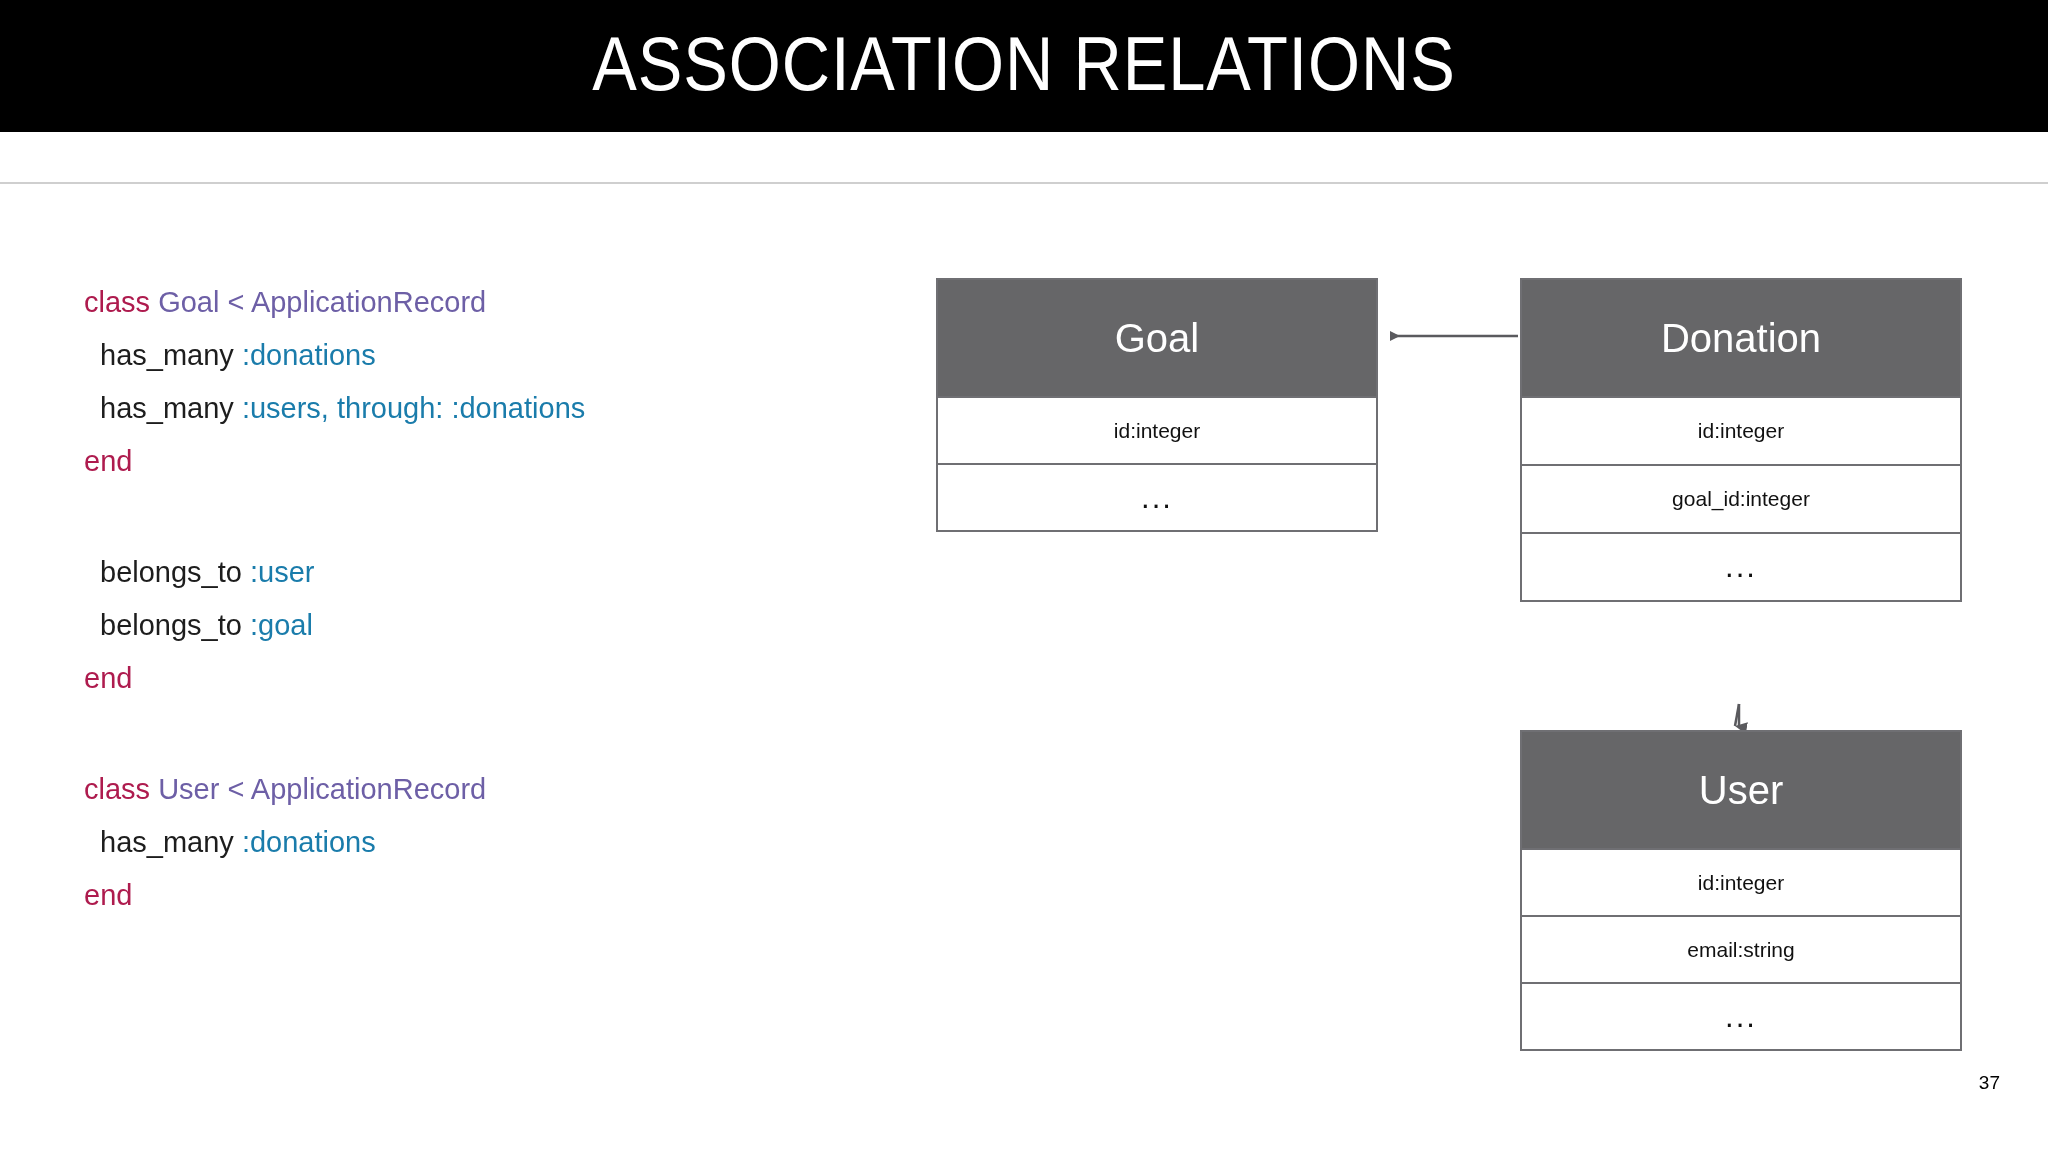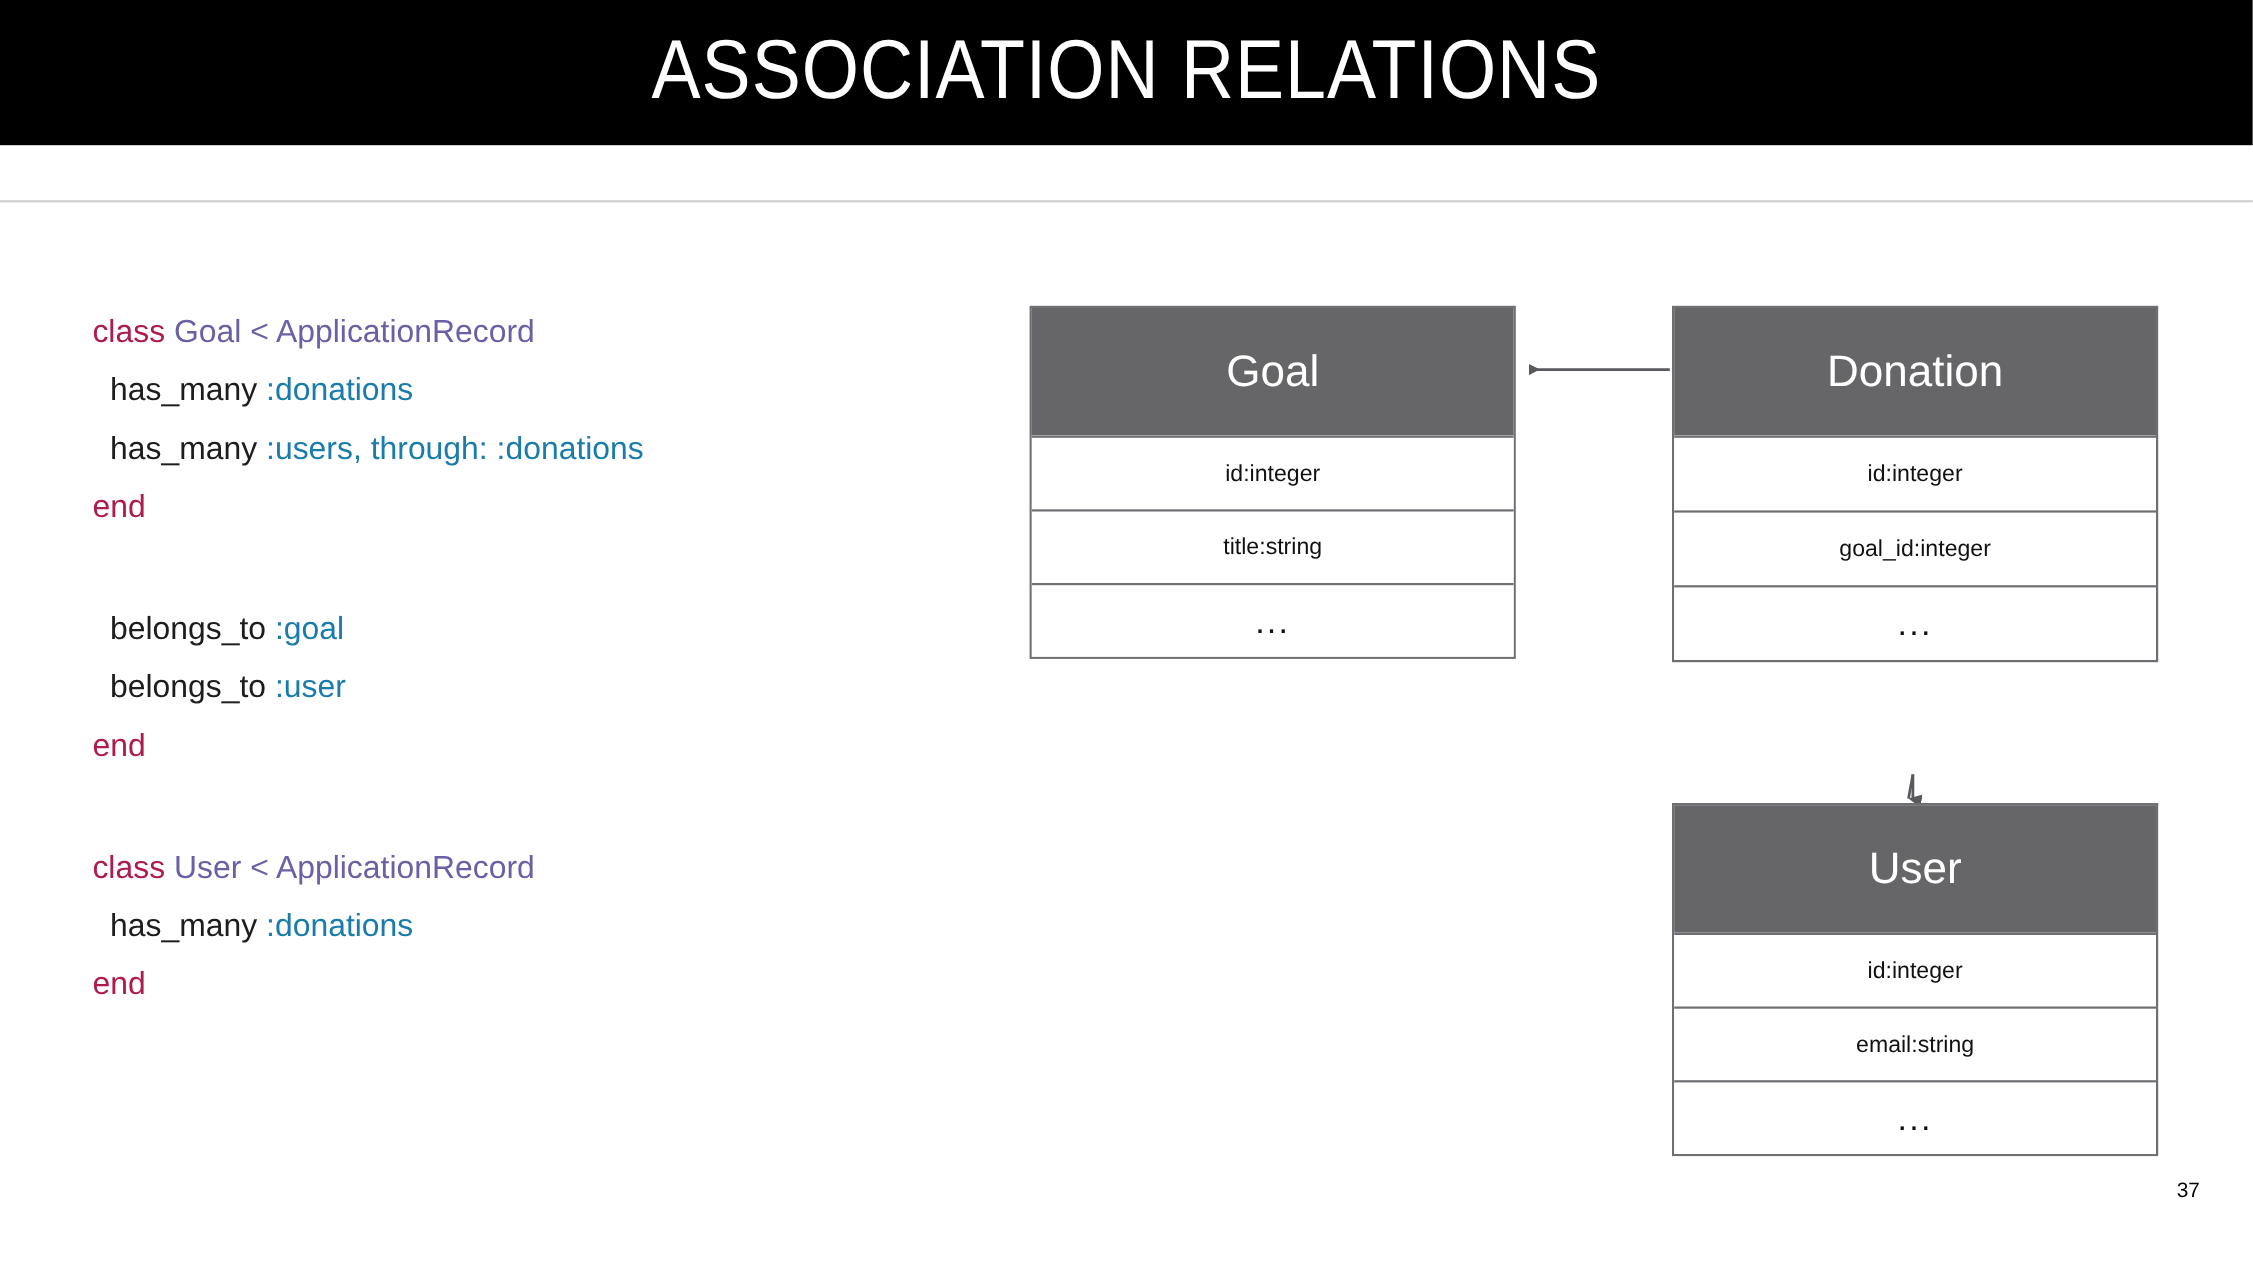--- a/index.html
+++ b/index.html
@@ -148,22 +148,22 @@
 <div id="band-rule"></div>
 
 <div id="code-pane">
     <div class="code-block">
       <div class="code-line"><span class="tok-kw">class</span><span class="tok-meth"> </span><span class="tok-cls">Goal</span><span class="tok-meth"> </span><span class="tok-op">&lt;</span><span class="tok-meth"> </span><span class="tok-cls">ApplicationRecord</span></div>
       <div class="code-line indent"><span class="tok-meth">has_many</span><span class="tok-meth"> </span><span class="tok-sym">:donations</span></div>
       <div class="code-line indent"><span class="tok-meth">has_many</span><span class="tok-meth"> </span><span class="tok-sym">:users, through: :donations</span></div>
       <div class="code-line"><span class="tok-kw">end</span></div>
     </div>
     <div class="code-block">
+      <div class="code-line indent"><span class="tok-meth">belongs_to</span><span class="tok-meth"> </span><span class="tok-sym">:user</span></div>
       <div class="code-line indent"><span class="tok-meth">belongs_to</span><span class="tok-meth"> </span><span class="tok-sym">:goal</span></div>
-      <div class="code-line indent"><span class="tok-meth">belongs_to</span><span class="tok-meth"> </span><span class="tok-sym">:user</span></div>
       <div class="code-line"><span class="tok-kw">end</span></div>
     </div>
     <div class="code-block">
       <div class="code-line"><span class="tok-kw">class</span><span class="tok-meth"> </span><span class="tok-cls">User</span><span class="tok-meth"> </span><span class="tok-op">&lt;</span><span class="tok-meth"> </span><span class="tok-cls">ApplicationRecord</span></div>
       <div class="code-line indent"><span class="tok-meth">has_many</span><span class="tok-meth"> </span><span class="tok-sym">:donations</span></div>
       <div class="code-line"><span class="tok-kw">end</span></div>
     </div>
   </div>
 
 <div id="er-diagram">
@@ -180,21 +180,20 @@
 
     <line x1="1518" y1="336" x2="1390" y2="336" stroke="#5a5a5e" stroke-width="2.5" marker-end="url(#ah-left)"></line>
 
     <line x1="1739" y1="704" x2="1739" y2="726" stroke="#5a5a5e" stroke-width="2.5"></line>
     <path d="M1739,704 L1735,726" stroke="#5a5a5e" stroke-width="2.5" fill="none" marker-end="url(#ah-down)"></path>
   </svg>
 
   <div class="er-table" id="table-goal">
     <div class="er-head">Goal</div>
     <div class="er-row">id:integer</div>
-    <div class="er-row">title:string</div>
     <div class="er-row ellipsis">...</div>
   </div>
 
   <div class="er-table" id="table-donation">
     <div class="er-head">Donation</div>
     <div class="er-row">id:integer</div>
     <div class="er-row">goal_id:integer</div>
     <div class="er-row ellipsis">...</div>
   </div>
 

